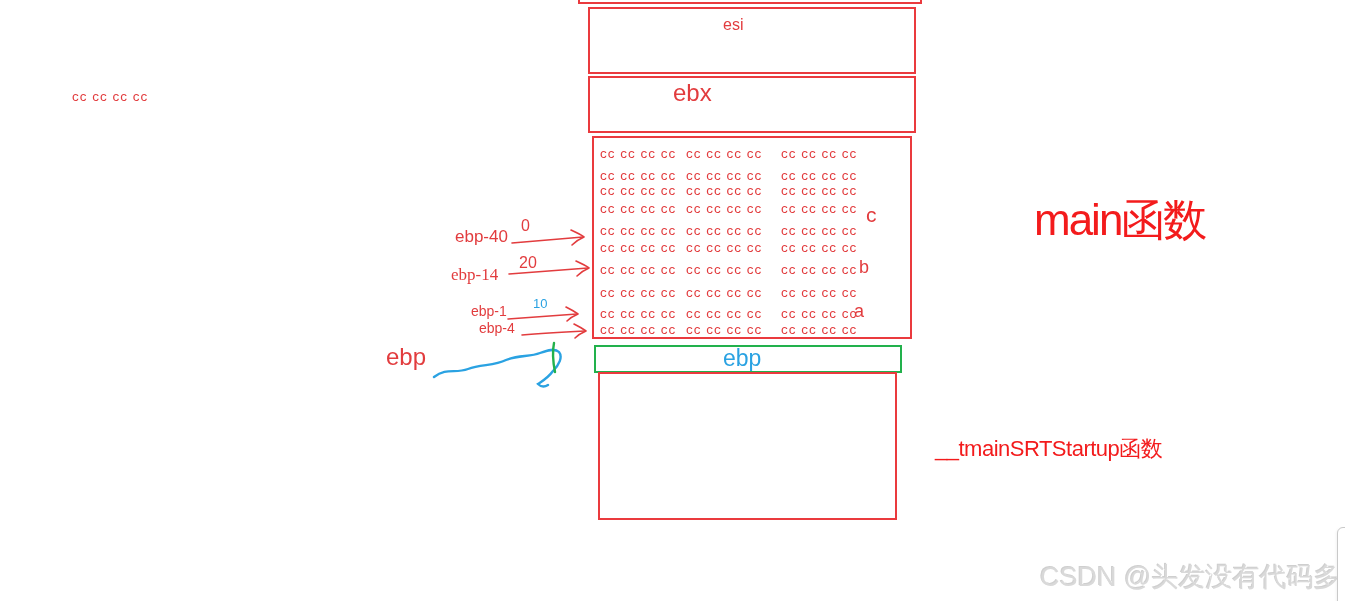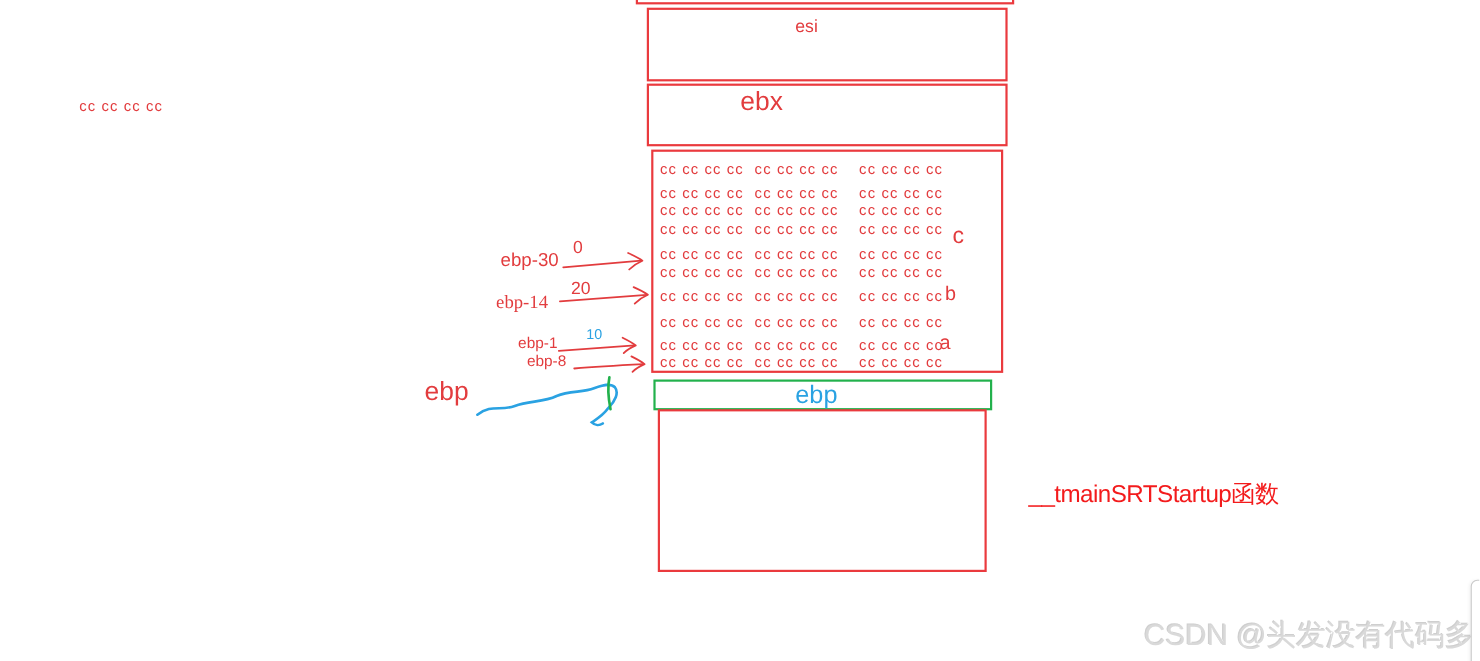--- a/index.html
+++ b/index.html
@@ -107,29 +107,30 @@
       <span class="cc" style="left: 781px; top: 286px;">cc cc cc cc</span>
       <span class="cc" style="left: 600px; top: 307px;">cc cc cc cc</span>
       <span class="cc" style="left: 686px; top: 307px;">cc cc cc cc</span>
       <span class="cc" style="left: 781px; top: 307px;">cc cc cc cc</span>
       <span class="var-letter" style="left: 854px; top: 302px; font-size: 18px;">a</span>
       <span class="cc" style="left: 600px; top: 323px;">cc cc cc cc</span>
       <span class="cc" style="left: 686px; top: 323px;">cc cc cc cc</span>
       <span class="cc" style="left: 781px; top: 323px;">cc cc cc cc</span>
     </div>
 
-  <span class="lbl red" id="ebp20-label">ebp-30</span>
+  <span class="lbl red" id="ebp20-label">ebp-40</span>
   <span class="lbl red" id="ebp20-value">0</span>
   <span class="lbl red" id="ebp14-label">ebp-14</span>
   <span class="lbl red" id="ebp14-value">20</span>
   <span class="lbl red" id="ebp8-label">ebp-1</span>
   <span class="lbl blue" id="ebp8-value">10</span>
-  <span class="lbl red" id="ebp4-label">ebp-8</span>
+  <span class="lbl red" id="ebp4-label">ebp-4</span>
   <span class="lbl red" id="ebp-label">ebp</span>
 
+  <span class="lbl bright" id="main-annotation">main函数</span>
   <span class="lbl" id="watermark">CSDN @头发没有代码多</span>
 
   <span class="lbl bright" id="startup-annotation">__tmainSRTStartup函数</span>
 
   <div id="floating-panel"></div>
 
   <svg id="overlay-svg" width="1345" height="601" viewBox="0 0 1345 601">
     <path class="arrow" d="M512,243 L583,237"></path>
     <path class="arrow" d="M571,230 Q580,234 584,237 Q577,240 572,245"></path>
     <path class="arrow" d="M509,274 L588,268"></path>

